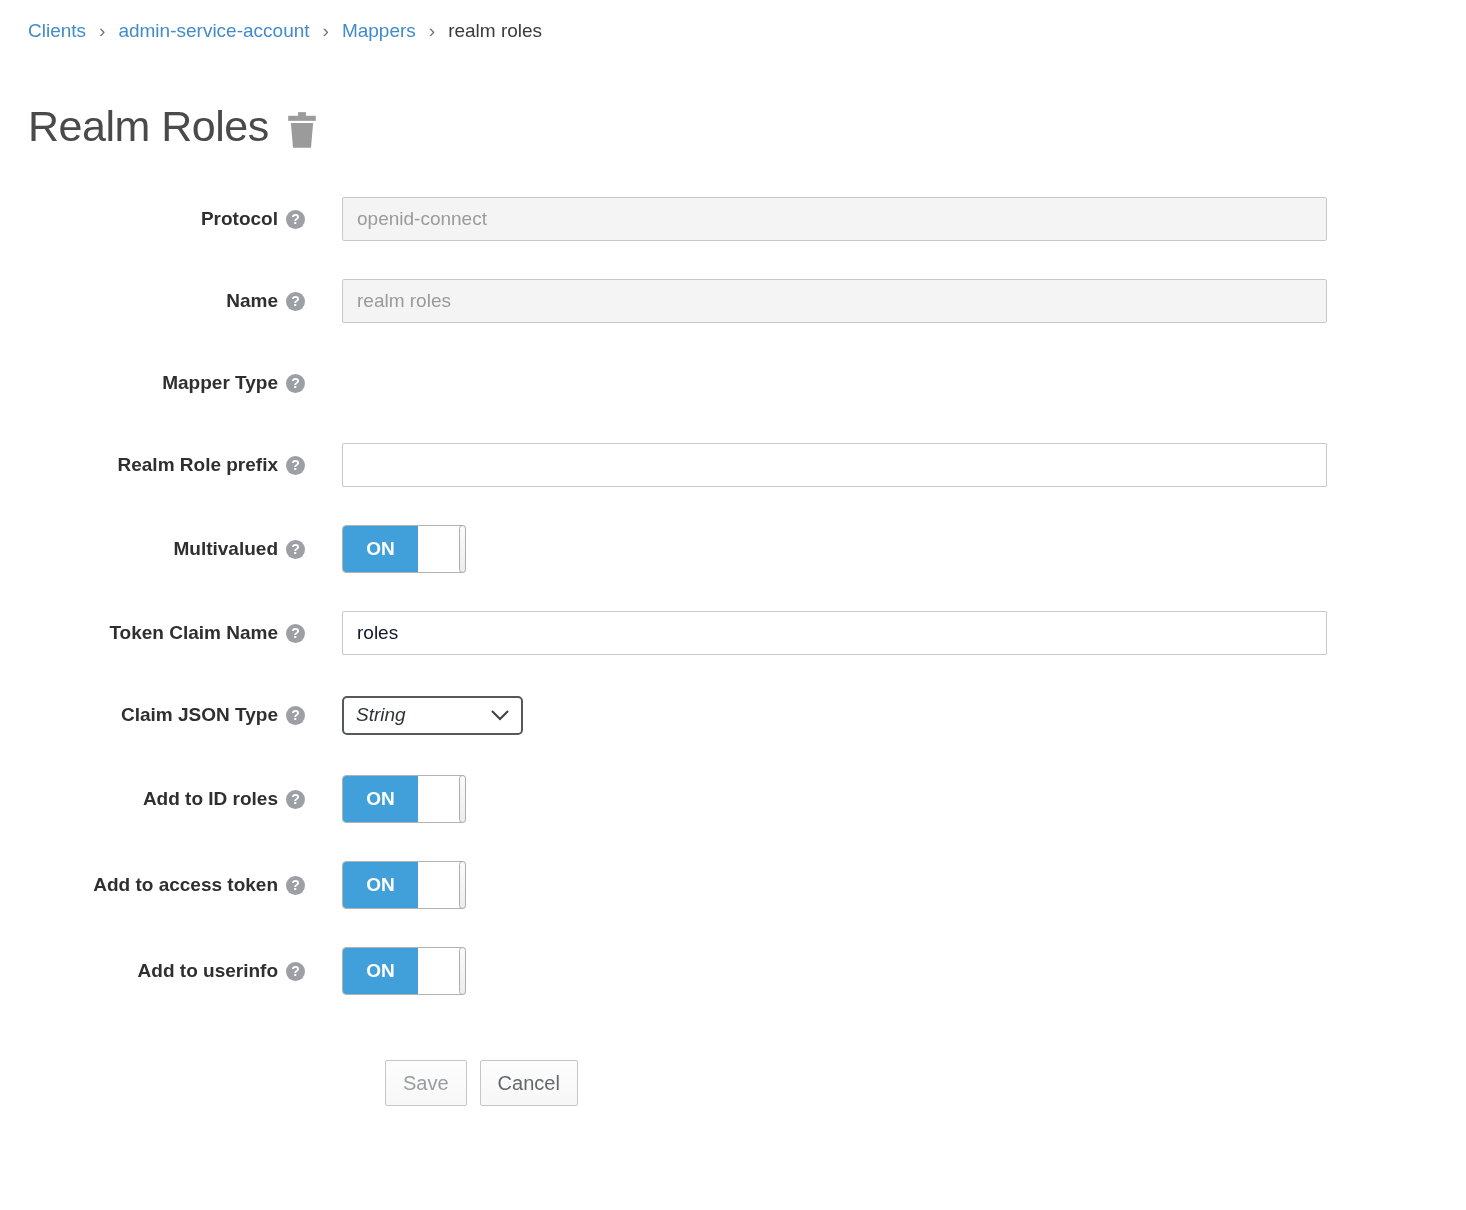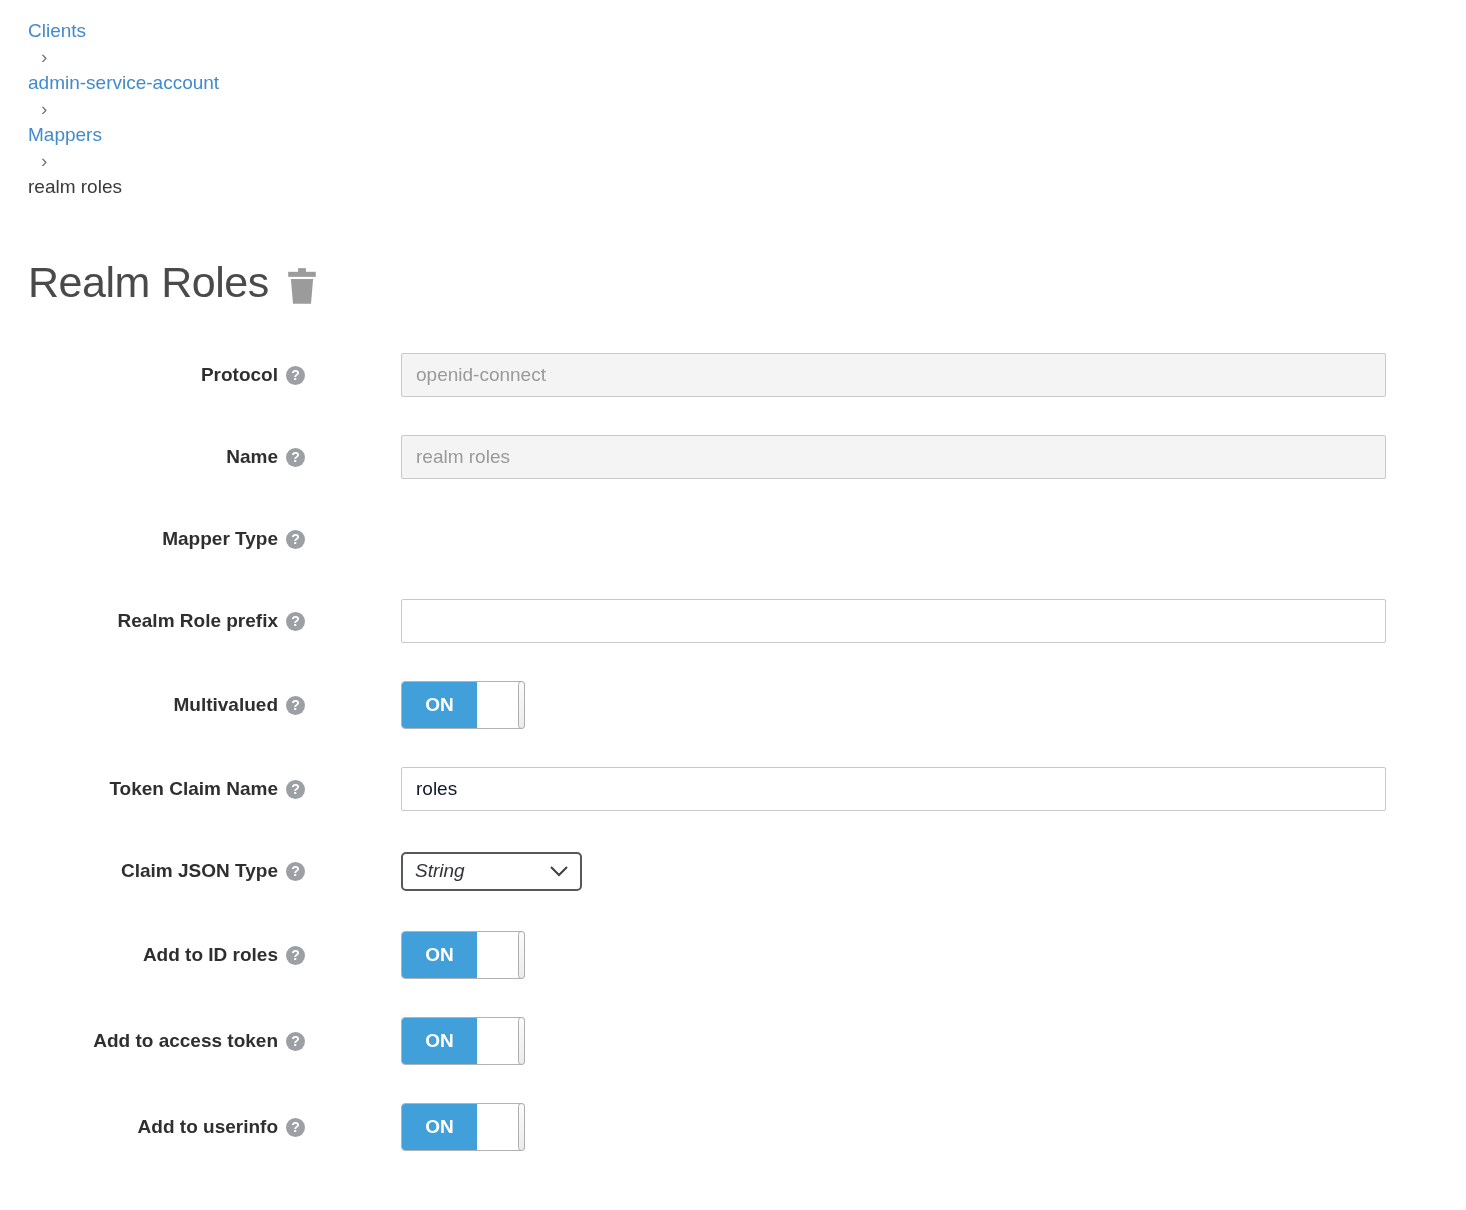--- a/index.html
+++ b/index.html
@@ -7,22 +7,22 @@
     width: 1466px; height: 1210px;
     background: #ffffff;
     font-family: "Liberation Sans", "DejaVu Sans", sans-serif;
     color: #363636;
     overflow: hidden;
   }
   .page { padding: 18px 0 0 28px; }
 
   
   .breadcrumb {
-    display: flex; align-items: flex-start;
-    font-size: 19px; line-height: 26px; flex-direction: column;
+    display: flex; align-items: flex-end;
+    font-size: 19px; line-height: 26px;
   }
   .crumb-link { color: #428bca; text-decoration: none; cursor: pointer; }
   .crumb-sep { color: #72767b; font-size: 19px; margin: 0 13px; }
   .crumb-current { color: #3a3a3a; }
 
   
   .page-title {
     margin-top: 58px;
     display: flex; align-items: center; gap: 16px;
     font-size: 43px; font-weight: 300; color: #4a4a4a;
@@ -40,21 +40,21 @@
     font-size: 19px; font-weight: 700; color: #2f2f2f;
     white-space: nowrap;
   }
   .help-icon {
     width: 19px; height: 19px; flex: 0 0 19px;
     background: #9c9fa3; color: #ffffff;
     border-radius: 50%;
     font-size: 14px; font-weight: 700; line-height: 19px; text-align: center;
     cursor: pointer; user-select: none;
   }
-  .row-control { margin-left: 96px; display: flex; align-items: flex-start; }
+  .row-control { margin-left: 37px; display: flex; align-items: flex-start; }
 
   .text-input {
     width: 985px; height: 44px;
     border: 1px solid #c8c8c8; border-radius: 2px;
     background: #ffffff; color: #0f172a;
     font-family: "Liberation Sans", "DejaVu Sans", sans-serif;
     font-size: 19px; padding: 0 14px;
     outline: none;
   }
   .text-input:disabled {

